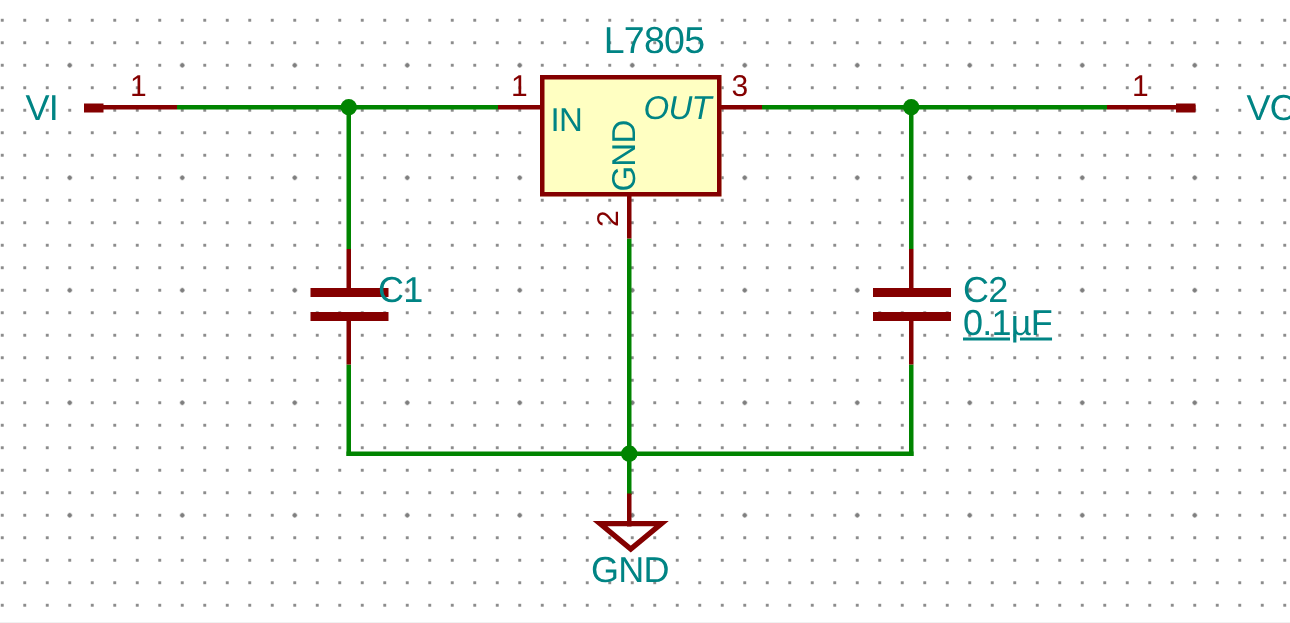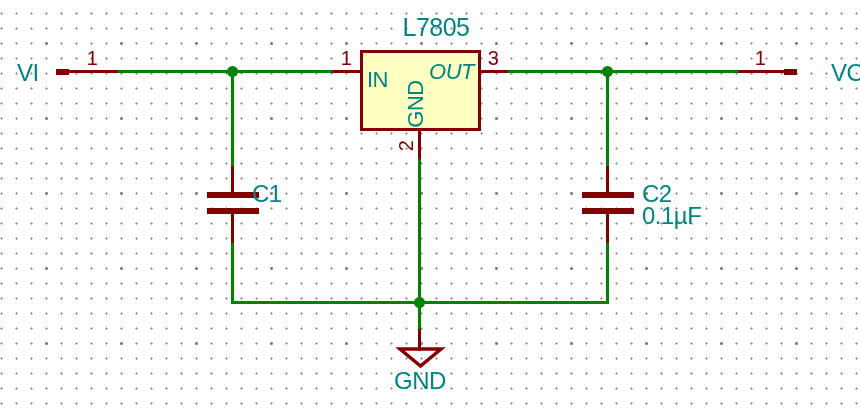--- a/index.html
+++ b/index.html
@@ -74,21 +74,21 @@
   <div class="plate" style="left:207px;top:192px;width:52px;"></div>
   <div class="plate" style="left:207px;top:208px;width:52px;"></div>
   <div class="pinline" style="left:231px;top:214px;width:3px;height:29px;"></div>
   <div class="txt lbl teal" style="left:252px;top:182px;">C1</div>
 
   <div class="pinline" style="left:606px;top:166px;width:3px;height:26px;"></div>
   <div class="plate" style="left:582px;top:192px;width:52px;"></div>
   <div class="plate" style="left:582px;top:208px;width:52px;"></div>
   <div class="pinline" style="left:606px;top:214px;width:3px;height:29px;"></div>
   <div class="txt lbl teal" style="left:642px;top:182px;">C2</div>
-  <div class="txt lbl teal" style="left:642px;top:204px;">0.1µF</div>
+  <div class="txt lbl teal" style="left:642px;top:204px;text-decoration:underline;">0.1µF</div>
 
   <div class="pinline" style="left:418px;top:329px;width:3px;height:22px;"></div>
   <svg style="left:396px;top:346px;" width="49" height="24">
     <polygon points="4,3 45,3 24.5,20" fill="none" stroke="#840000" stroke-width="3.5"></polygon>
   </svg>
   <div class="txt lbl teal" style="left:370px;top:369px;width:100px;text-align:center;">GND</div>
 
   <div class="pinline" style="left:738px;top:70px;width:59px;height:3px;"></div>
   <div class="sq" style="left:784px;top:69px;width:13px;height:6px;"></div>
   <div class="txt pinnum red" style="left:750px;top:48px;width:20px;">1</div>

